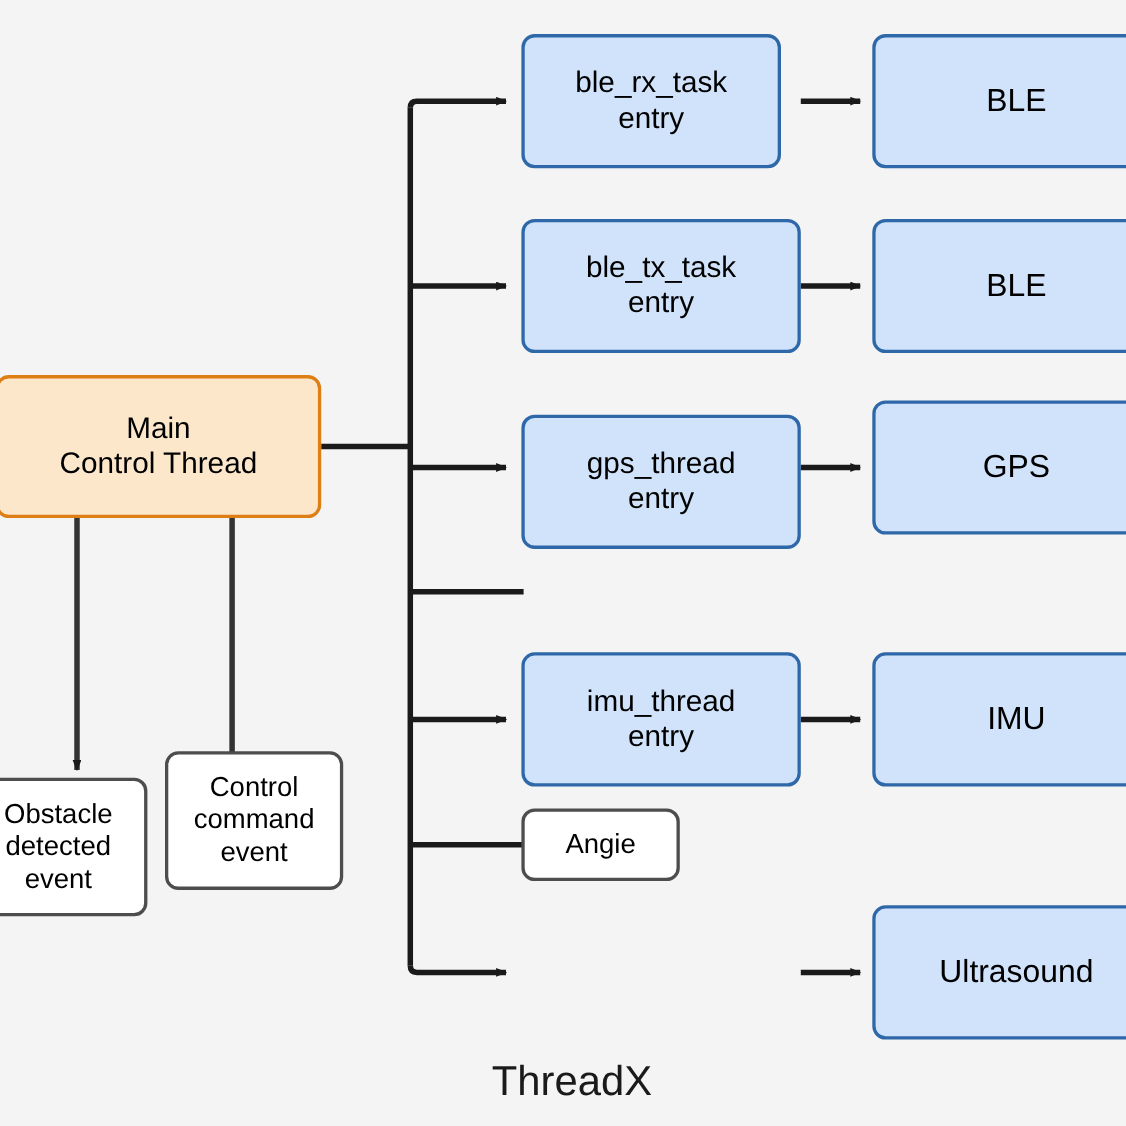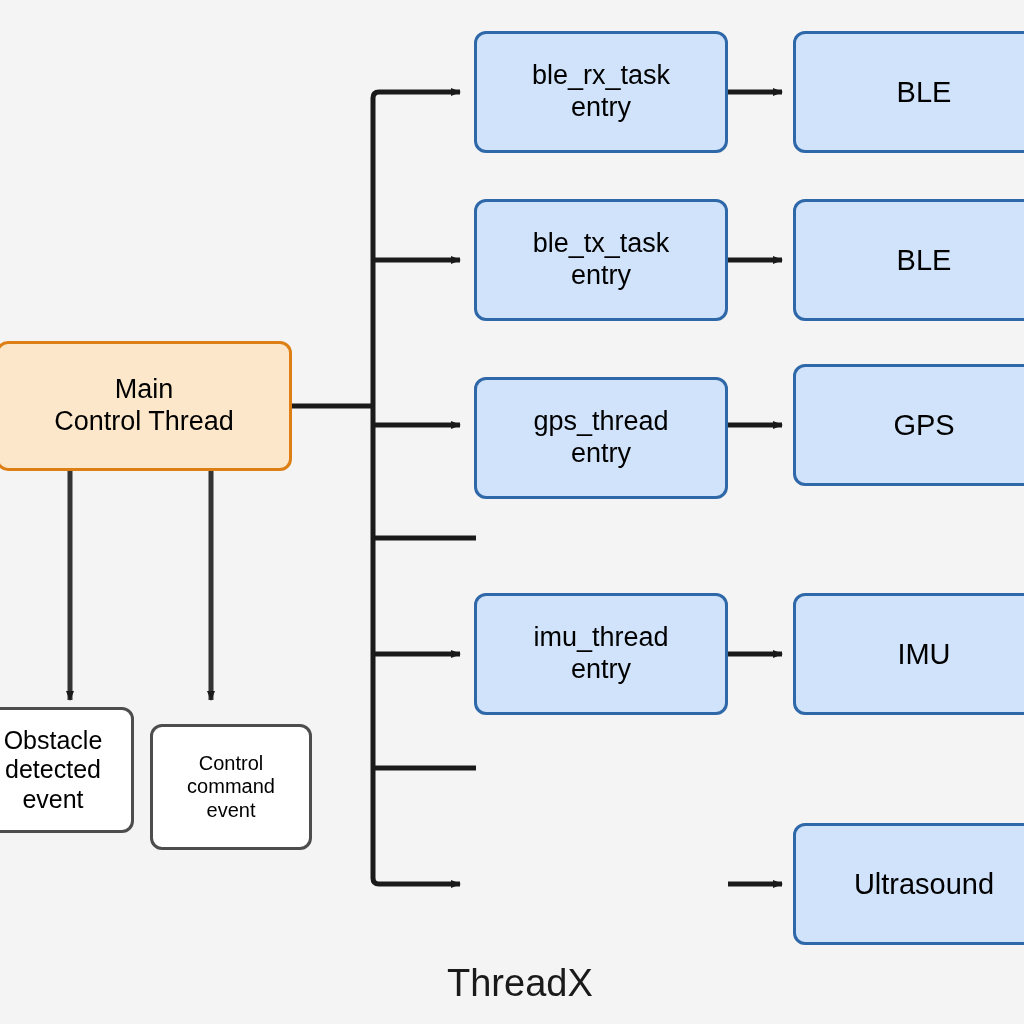--- a/index.html
+++ b/index.html
@@ -93,43 +93,46 @@
   <div class="node orange" style="left:-4px; top:341px; width:296px; height:130px; font-size:27px;">
     <span>Main
 Control Thread</span>
   </div>
 
   <div class="node plain" style="left:-28px; top:707px; width:162px; height:126px; font-size:25px;">
     <span>Obstacle
 detected
 event</span>
   </div>
-  <div class="node plain" style="left:150px; top:724px; width:162px; height:126px; font-size:20px;">
+  <div class="node plain" style="left:150px; top:683px; width:162px; height:126px; font-size:25px;">
     <span>Control
 command
 event</span>
   </div>
 
-  <div class="node blue" style="left:474px; top:31px; width:254px; height:122px; font-size:27px;">
+  <div class="node blue" style="left:474px; top:31px; width:236px; height:122px; font-size:27px;">
     <span>ble_rx_task
 entry</span>
   </div>
   <div class="node blue" style="left:474px; top:199px; width:254px; height:122px; font-size:27px;">
     <span>ble_tx_task
 entry</span>
   </div>
   <div class="node blue" style="left:474px; top:377px; width:254px; height:122px; font-size:27px;">
     <span>gps_thread
 entry</span>
   </div>
   <div class="node blue" style="left:474px; top:593px; width:254px; height:122px; font-size:27px;">
     <span>imu_thread
 entry</span>
   </div>
 
+  <div class="node plain" style="left:474px; top:735px; width:144px; height:66px; font-size:25px;">
+    <span>Angie</span>
+  </div>
 
   <div class="node blue" style="left:793px; top:31px; width:262px; height:122px; font-size:29px;">
     <span>BLE</span>
   </div>
   <div class="node blue" style="left:793px; top:199px; width:262px; height:122px; font-size:29px;">
     <span>BLE</span>
   </div>
   <div class="node blue" style="left:793px; top:364px; width:262px; height:122px; font-size:29px;">
     <span>GPS</span>
   </div>

